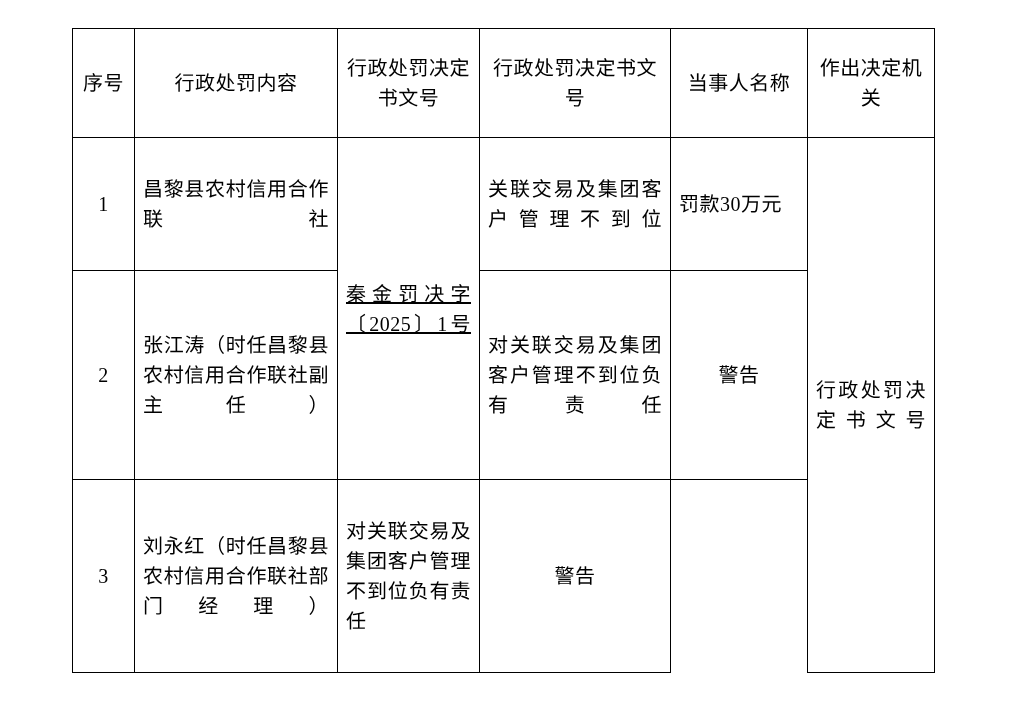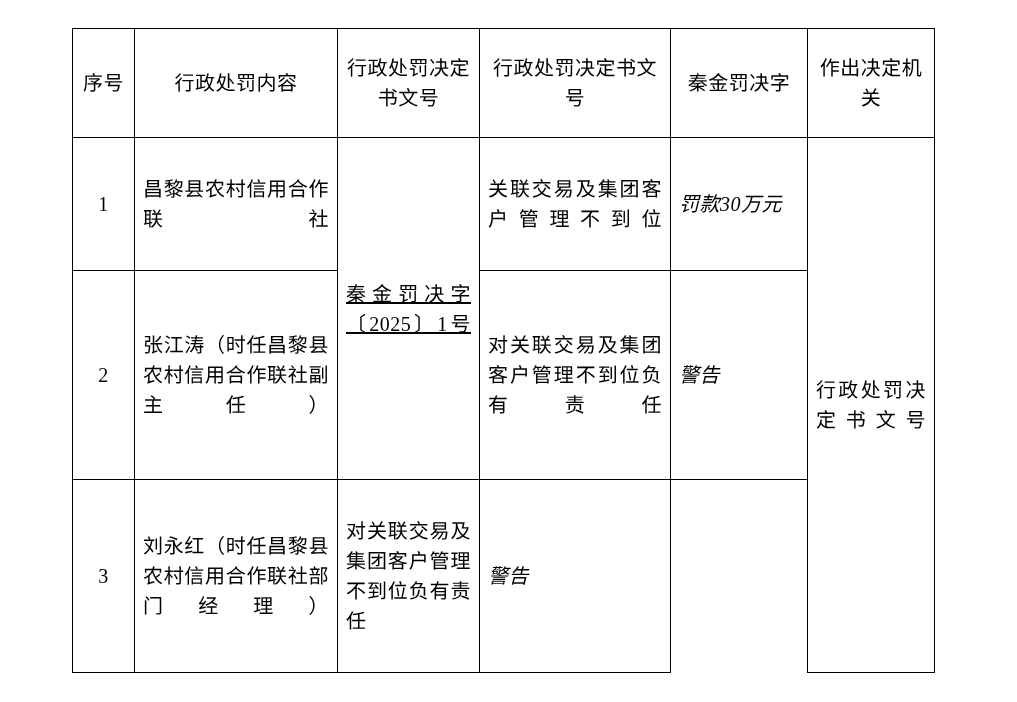--- a/index.html
+++ b/index.html
@@ -67,24 +67,23 @@
     text-align: center;
   }
   td.cell-doc .doc-inner {
     text-align: justify;
     text-align-last: justify;
     text-justify: inter-character;
     text-decoration: underline;
   }
   td.cell-content {
     text-align: left;
-    font-style: italic;
   }
   td.cell-content.center {
-    text-align: left;
+    text-align: center;
   }
   td.cell-org {
     text-align: justify;
     text-align-last: justify;
     text-justify: inter-character;
   }
   .row-1 td { height: 120px; }
   .row-2 td { height: 196px; }
   .row-3 td { height: 180px; }
 </style>
@@ -101,21 +100,21 @@
       <col class="c-act">
       <col class="c-content">
       <col class="c-org">
     </colgroup>
     <thead>
       <tr>
         <td class="hdr-no">序号</td>
         <td>行政处罚内容</td>
         <td>行政处罚决定书文号</td>
         <td>行政处罚决定书文号</td>
-        <td>秦金罚决字</td>
+        <td>当事人名称</td>
         <td>作出决定机关</td>
       </tr>
     </thead>
     <tbody>
       <tr class="row-1">
         <td class="cell-no">1</td>
         <td class="cell-party">昌黎县农村信用合作联社</td>
         <td class="cell-doc" rowspan="2">
           <div class="doc-inner">秦金罚决字〔2025〕1号</div>
         </td>

